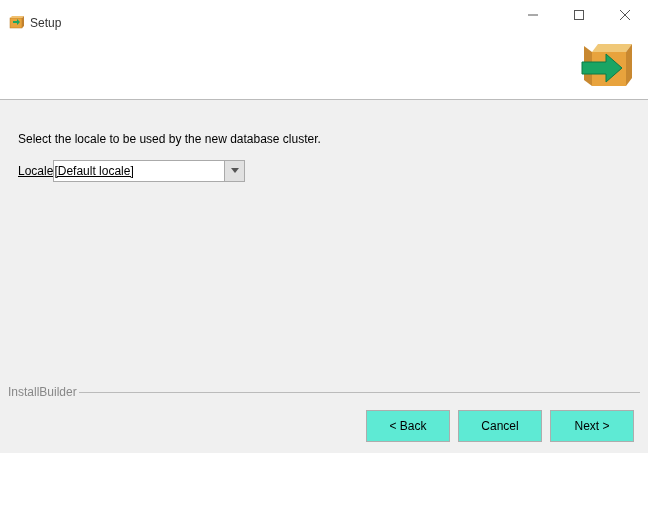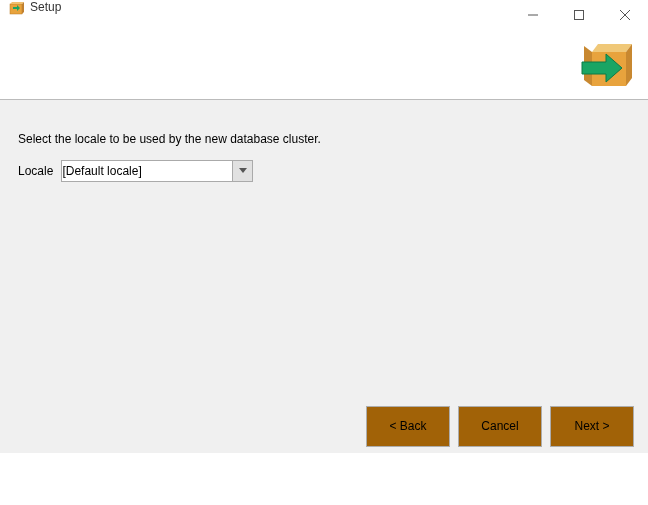--- a/index.html
+++ b/index.html
@@ -12,21 +12,21 @@
       font-size: 12px;
       background: #fff;
       width: 648px;
       height: 505px;
       overflow: hidden;
       position: relative;
     }
     .titlebar {
       height: 30px;
       display: flex;
-      align-items: flex-start;
+      align-items: flex-end;
       padding: 0 0 0 8px;
       background: #fff;
       color: #555;
     }
     .titlebar-icon {
       width: 16px;
       height: 16px;
       margin-right: 6px;
     }
     .titlebar-title {
@@ -73,21 +73,22 @@
       color: #000;
       position: relative;
     }
     .instruction {
       font-size: 12px;
       margin-bottom: 14px;
     }
     .form-row {
       display: flex;
       align-items: center;
-      gap: 8px;
+      gap: 0;
+      text-decoration: underline;
     }
     .form-label {
       font-size: 12px;
     }
     .select-wrap {
       display: flex;
       align-items: stretch;
       border: 1px solid #aaa;
       background: #fff;
       height: 22px;
@@ -133,22 +134,22 @@
       height: 54px;
       display: flex;
       justify-content: flex-end;
       align-items: center;
       padding: 0 14px;
       gap: 8px;
       background: #f0f0f0;
     }
     .btn {
       min-width: 84px;
-      height: 41px;
-      background: #a16207;
+      height: 32px;
+      background: #5eead4;
       border: 1px solid #adadad;
       font-size: 12px;
       color: #000;
       display: flex;
       align-items: center;
       justify-content: center;
       cursor: default;
     }
   </style>
 </head>
@@ -203,19 +204,23 @@
     <div class="select-wrap">
       <div class="select-value">[Default locale]</div>
       <div class="select-btn">
         <svg width="8" height="6">
             <polygon points="0,0 8,0 4,5" fill="#555"></polygon>
           </svg>
       </div>
     </div>
   </div>
 
+  <div class="footer-divider-wrap">
+    <span class="footer-brand">InstallBuilder</span>
+    <div class="footer-line"></div>
+  </div>
 
   <div class="footer">
     <div class="btn">&lt; Back</div>
     <div class="btn">Cancel</div>
     <div class="btn">Next &gt;</div>
   </div>
 </div>
 
 </body></html>

